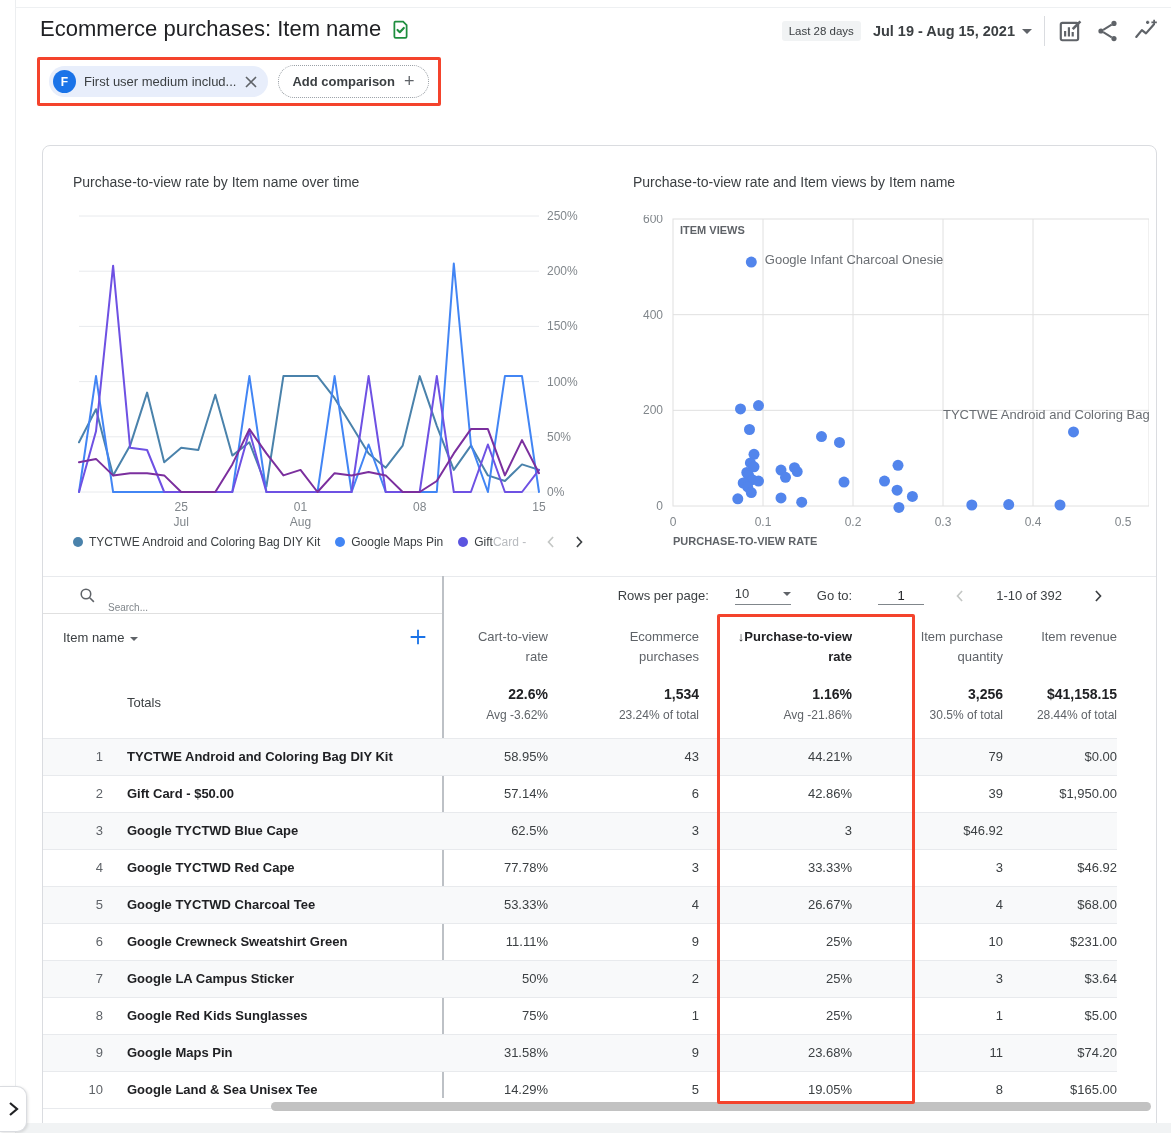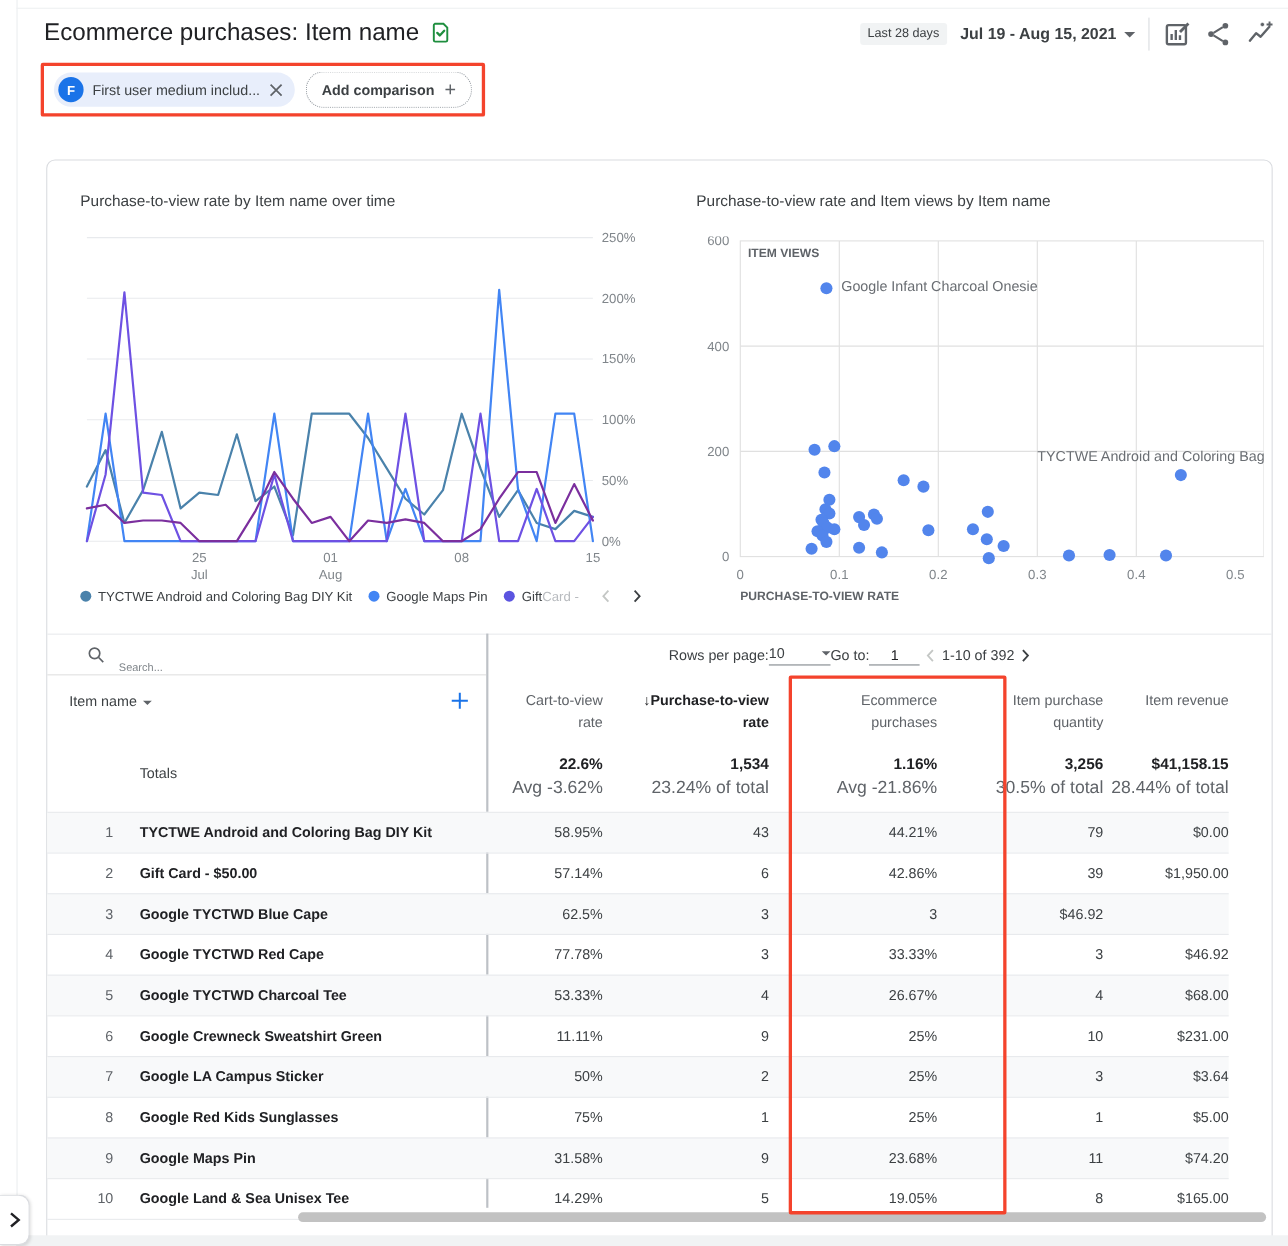--- a/index.html
+++ b/index.html
@@ -32,35 +32,35 @@
   .legend{position:absolute;left:30px;top:386px;width:505px;display:flex;align-items:center;gap:15px;font-size:12px;color:#3c4043;white-space:nowrap;}
   .legend .dot{width:10px;height:10px;border-radius:50%;display:inline-block;margin-right:6px;flex:none;}
   .legend .item{display:flex;align-items:center;}
   .legend .fade{color:#b8bbbf;}
   .legend .chev{margin-left:auto;display:flex;gap:8px;align-items:center;}
   
   .tbl-topline{position:absolute;left:0;right:0;top:430px;border-top:1px solid #e8eaed;}
   .search-area{position:absolute;left:0;top:431px;width:399px;height:37px;border-bottom:1px solid #e0e0e0;display:flex;align-items:center;padding-left:36px;box-sizing:border-box;gap:10px;}
   .search-area input{border:none;outline:none;font-size:10px;color:#202124;width:250px;font-family:inherit;background:transparent;margin-top:25px;}
   .search-area input::placeholder{color:#80868b;}
-  .pagination{position:absolute;left:399px;right:0;top:431px;height:37px;display:flex;align-items:center;justify-content:center;gap:0;padding-right:48px;font-size:13px;color:#3c4043;}
+  .pagination{position:absolute;left:399px;right:0;top:431px;height:37px;display:flex;align-items:center;justify-content:flex-end;gap:26px;padding-right:48px;font-size:13px;color:#3c4043;}
   .rpp-select{display:inline-flex;width:56px;justify-content:space-between;align-items:center;border-bottom:1px solid #80868b;padding-bottom:3px;cursor:pointer;}
   .goto-input{width:42px;text-align:center;border:none;border-bottom:1px solid #80868b;font-size:13px;color:#202124;outline:none;font-family:inherit;background:transparent;}
   .pg-chev{width:20px;height:20px;cursor:pointer;}
   .col-divider{position:absolute;left:399px;top:430px;height:522px;width:2px;background:#bdc1c6;}
   .grid-row{display:grid;grid-template-columns:64px 335px 106px 151px 153px 151px 114px;}
   .thead{position:absolute;left:0;top:468px;width:1074px;height:59px;}
   .th-dim{padding:16px 0 0 20px;font-size:13px;color:#3c4043;display:flex;align-items:flex-start;gap:6px;}
   .th-metric{padding-top:13px;text-align:right;font-size:13px;color:#5f6368;line-height:20px;white-space:pre-line;cursor:pointer;padding-left:20px;}
   .th-metric.sorted{color:#202124;font-weight:700;}
   .plus-btn{position:absolute;left:364px;top:12px;width:22px;height:22px;color:#1a73e8;cursor:pointer;}
   .totals{position:absolute;left:0;top:527px;width:1074px;height:65px;font-size:13px;}
   .totals .lbl{padding:22px 0 0 20px;color:#3c4043;}
   .totals .val{padding-top:13px;text-align:right;font-weight:700;font-size:14px;color:#202124;}
-  .totals .val .sub{font-weight:400;font-size:16px;color:#5f6368;margin-top:6px;}
+  .totals .val .sub{font-weight:400;font-size:12px;color:#5f6368;margin-top:6px;}
   .rows{position:absolute;left:0;top:592px;width:1074px;}
   .t-row{height:36px;border-top:1px solid #e8eaed;font-size:13px;color:#3c4043;}
   .t-row:nth-child(odd){background:#f8f9fa;}
   .t-row:last-child{border-bottom:1px solid #e8eaed;}
   .t-row .idx{text-align:right;padding-right:4px;line-height:36px;color:#5f6368;}
   .t-row .nm{padding-left:20px;line-height:36px;font-weight:700;color:#202124;white-space:nowrap;overflow:hidden;}
   .t-row .v{text-align:right;line-height:36px;}
   .hscroll{position:absolute;left:228px;top:956px;width:880px;height:9px;background:#c2c2c2;border-radius:5px;cursor:pointer;}
   .red-col-box{position:absolute;left:674px;top:468px;width:192px;height:484px;border:3px solid #f4432c;border-radius:2px;pointer-events:none;z-index:5;}
   svg text{font-family:"Liberation Sans","DejaVu Sans",sans-serif;}
@@ -260,24 +260,24 @@
     </div>
 
     <div class="col-divider"></div>
 
     <div class="thead grid-row" id="thead-row">
         <div class="th-dim" style="grid-column: 1 / span 2;">
           <span>Item name</span>
           <span class="caret-down" style="margin-top: 7px; border-left-width: 4px; border-right-width: 4px; border-top-width: 4px;"></span>
         </div>
         <div class="th-metric">Cart-to-view rate</div>
+        <div class="th-metric">Ecommerce
+purchases</div>
         <div class="th-metric sorted">↓Purchase-to-view
 rate</div>
-        <div class="th-metric">Ecommerce
-purchases</div>
         <div class="th-metric">Item purchase
 quantity</div>
         <div class="th-metric">Item revenue</div>
       </div>
     <svg class="plus-btn" viewBox="0 0 24 24" style="position:absolute;left:364px;top:480px;">
       <path d="M12 4 v16 M4 12 h16" stroke="#1a73e8" stroke-width="2"></path>
     </svg>
 
     <div class="totals grid-row" id="totals-row">
         <div></div>

